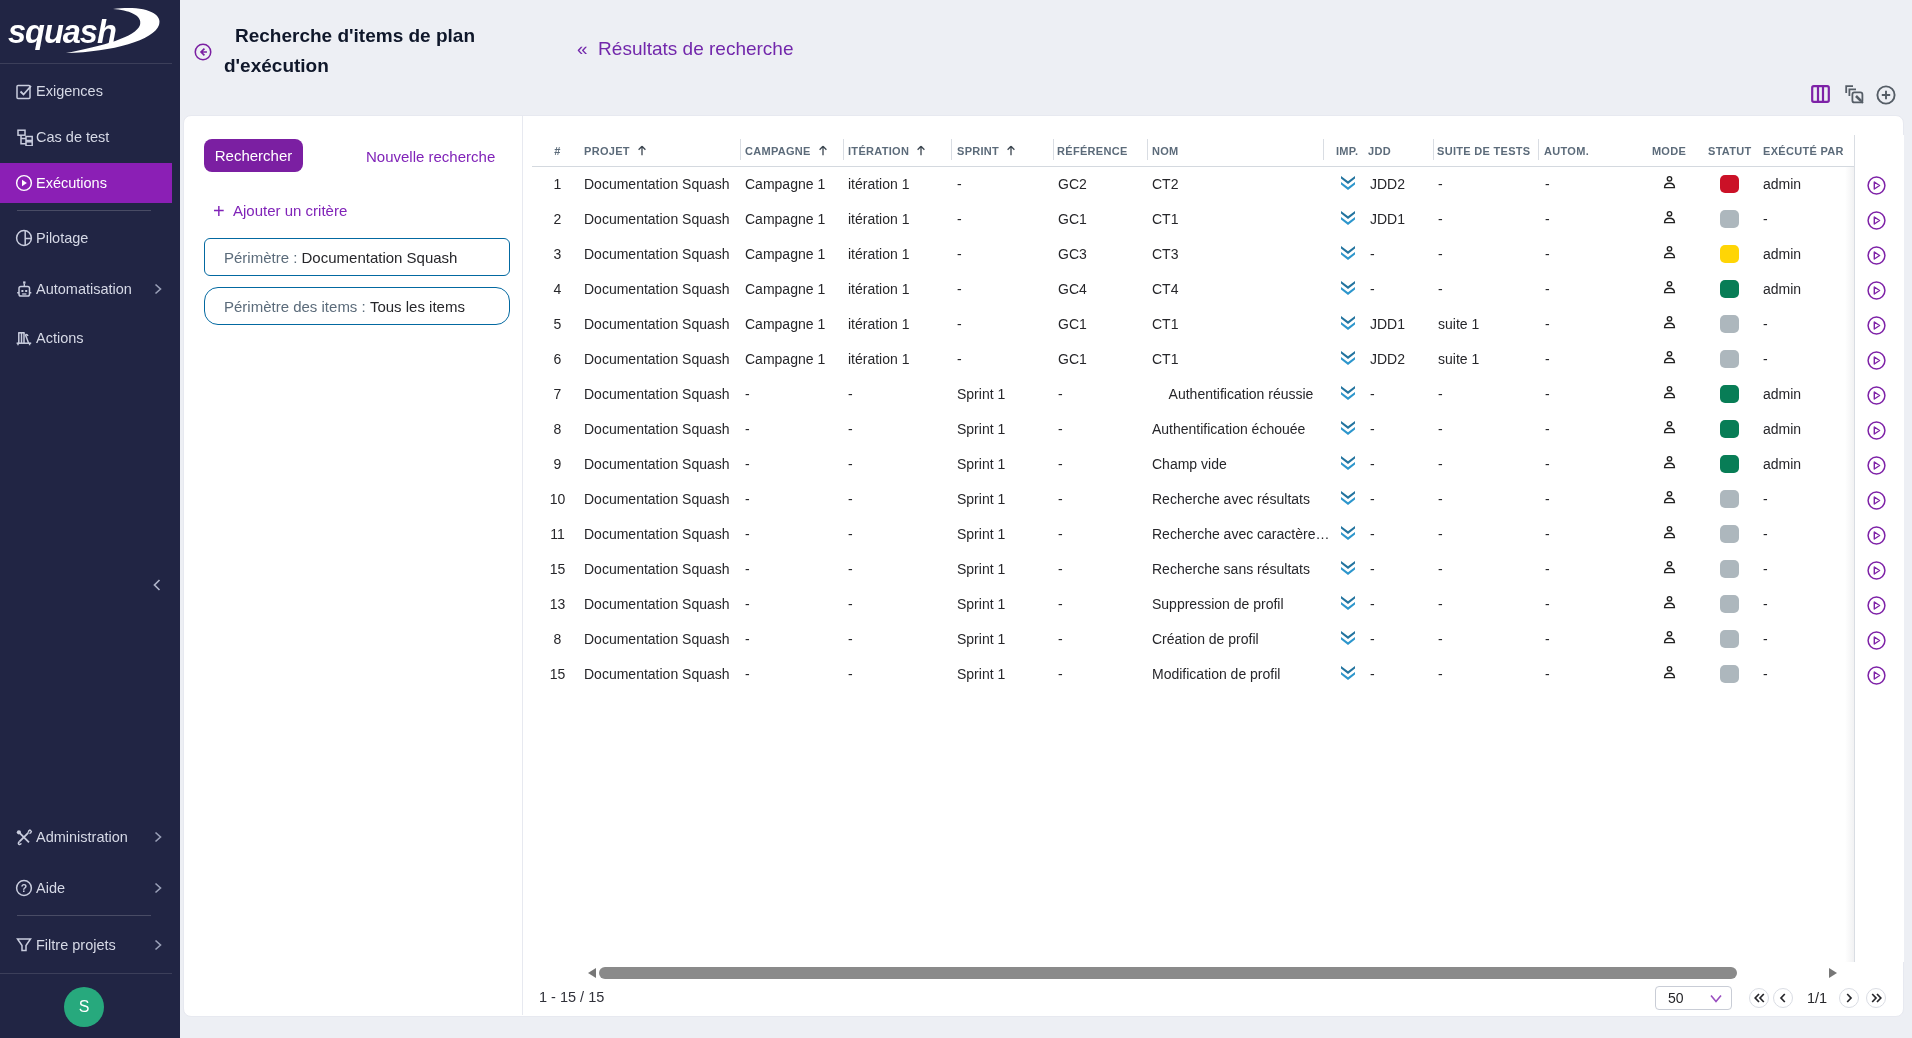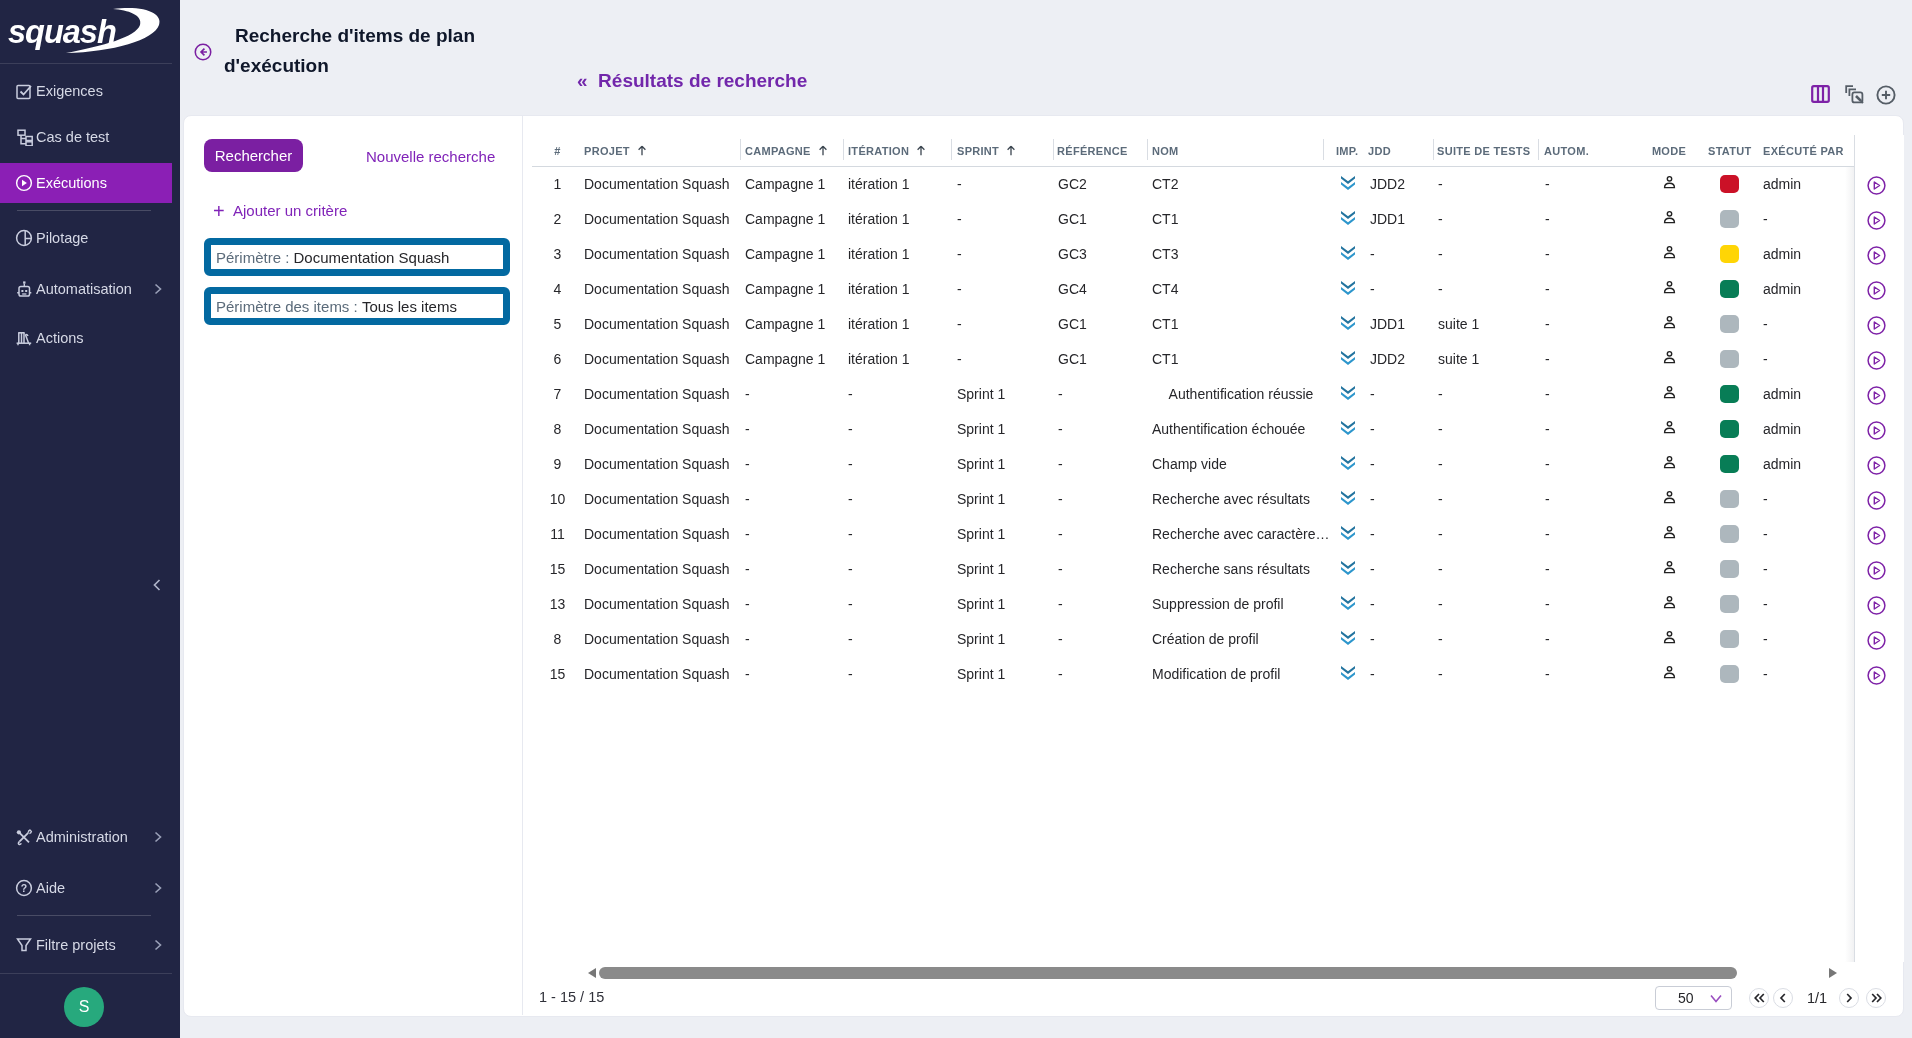--- a/index.html
+++ b/index.html
@@ -10,34 +10,34 @@
 #logo { position:absolute; left:0; top:0; width:172px; height:64px; border-bottom:1px solid rgba(255,255,255,0.12); }
 .menu-item { position:absolute; left:0; width:172px; height:46px; display:flex; align-items:center; font-size:14.5px; color:#d6d9e6; }
 .menu-item .mi { position:absolute; left:15px; width:18px; height:18px; display:flex; align-items:center; justify-content:center; }
 .menu-item .ml { position:absolute; left:36px; }
 .menu-item .chev { position:absolute; left:154px; top:50%; margin-top:-6px; width:8px; height:12px; }
 .sep { position:absolute; left:17px; width:134px; height:1px; background:rgba(255,255,255,0.18); }
 
 
 #hdr-back { position:absolute; left:194px; top:43px; width:18px; height:18px; }
 .title-line { position:absolute; color:#0f172a; font-size:19px; font-weight:700; white-space:nowrap; }
-#res-title { position:absolute; left:577px; top:38px; color:#7227ab; font-size:19px; font-weight:700; white-space:nowrap;margin-top:32px; }
+#res-title { position:absolute; left:577px; top:38px; color:#7227ab; font-size:19px; font-weight:400; white-space:nowrap; }
 
 
 .tr-ic { position:absolute; top:85px; }
 
 
 #card { position:absolute; left:183px; top:115px; width:1721px; height:902px; background:#fff; border:1px solid #e7e9f0; border-radius:8px; }
 #vdiv { position:absolute; left:522px; top:115px; width:1px; height:900px; background:#e7e9f0; }
 
 
 #btn-rech { position:absolute; left:204px; top:139px; width:99px; height:33px; background:#7b1fa2; border-radius:8px; color:#fff; font-size:15px; display:flex; align-items:center; justify-content:center; }
 #lnk-nouv { position:absolute; left:366px; top:148px; color:#8023b8; font-size:15px; }
 #lnk-ajout { position:absolute; left:213px; top:200px; color:#8023b8; font-size:15px; }
-.crit-box { position:absolute; left:204px; width:306px; height:38px; border:7px solid #0369a1; border-radius:6px; background:#fff; font-size:15px; display:flex; align-items:center; padding-left:5px; white-space:nowrap; }
+.crit-box { position:absolute; left:204px; width:306px; height:38px; border:1px solid #0369a1; border-radius:6px; background:#fff; font-size:15px; display:flex; align-items:center; padding-left:19px; white-space:nowrap; }
 .crit-lab { color:#5b6b7a; }
 .crit-val { color:#26262a; }
 
 
 #tbl { position:absolute; left:532px; top:135px; width:1322px; }
 table { border-collapse:collapse; table-layout:fixed; width:1322px; }
 td,th { padding:0; font-weight:normal; overflow:hidden; white-space:nowrap; }
 thead th { overflow:visible; }
 thead th { height:31px; font-size:11px; letter-spacing:0.3px; font-weight:700; color:#5c6b7a; text-align:left; vertical-align:middle; }
 tbody td { height:35px; font-size:14px; color:#26262a; vertical-align:middle; }
@@ -50,21 +50,21 @@
 #playborder { position:absolute; left:1854px; top:135px; width:1px; height:827px; background:#d9dde3; }
 #playshadow { position:absolute; left:1845px; top:167px; width:10px; height:795px; background:linear-gradient(to right, rgba(80,85,100,0), rgba(80,85,100,0.09)); }
 .playbtn { position:absolute; left:1867px; width:19px; height:19px; }
 
 
 #sb-larr { position:absolute; left:588px; top:968px; width:0; height:0; border-top:5px solid transparent; border-bottom:5px solid transparent; border-right:8px solid #777; }
 #sb-rarr { position:absolute; left:1829px; top:968px; width:0; height:0; border-top:5px solid transparent; border-bottom:5px solid transparent; border-left:8px solid #777; }
 #sb-thumb { position:absolute; left:599px; top:967px; width:1138px; height:12px; background:#8a8a8a; border-radius:6px; }
 #count { position:absolute; left:539px; top:989px; font-size:14.5px; color:#30313a; }
 #pagesel { position:absolute; left:1655px; top:986px; width:77px; height:24px; border:1px solid #c9cdd6; border-radius:4px; background:#fff; }
-#pagesel .v { position:absolute; left:22px; top:3px; font-size:14px; color:#26262a; }
+#pagesel .v { position:absolute; left:12px; top:3px; font-size:14px; color:#26262a; }
 .pgbtn { position:absolute; top:988px; width:20px; height:20px; border:1px solid #dadde4; border-radius:50%; background:#fff; color:#26262a; font-size:14px; font-weight:700; display:flex; align-items:center; justify-content:center; }
 #pg-cur { position:absolute; left:1807px; top:990px; font-size:14.5px; color:#26262a; }
 </style>
 </head>
 <body>
 
 <div id="sidebar">
   <div id="logo"></div>
 <svg width="172" height="64" viewBox="0 0 172 64" style="position:absolute;left:0;top:0;">
 <text x="8" y="43" font-family="Liberation Sans, sans-serif" font-style="italic" font-weight="bold" font-size="32.5" letter-spacing="-1" fill="#ffffff">squash</text>
@@ -188,21 +188,21 @@
 <div id="card"></div>
 <div id="vdiv"></div>
 
 <div id="btn-rech">Rechercher</div>
 <div id="lnk-nouv">Nouvelle recherche</div>
 <div id="lnk-ajout"><span style="font-size:20px;font-weight:400;vertical-align:-2px;">+</span>&nbsp;&nbsp;Ajouter un critère</div>
 <div class="crit-box" style="top:238px;">
     <span class="crit-lab">Périmètre&nbsp;:&nbsp;</span>
     <span class="crit-val">Documentation Squash</span>
   </div>
-<div class="crit-box" style="top:287px;">
+<div class="crit-box" style="top:287px;border-radius:14px;">
     <span class="crit-lab">Périmètre des items&nbsp;:&nbsp;</span>
     <span class="crit-val">Tous les items</span>
   </div>
 
 <div id="tbl">
     <table>
       <colgroup>
         <col style="width:51px">
         <col style="width:161px">
         <col style="width:103px">

